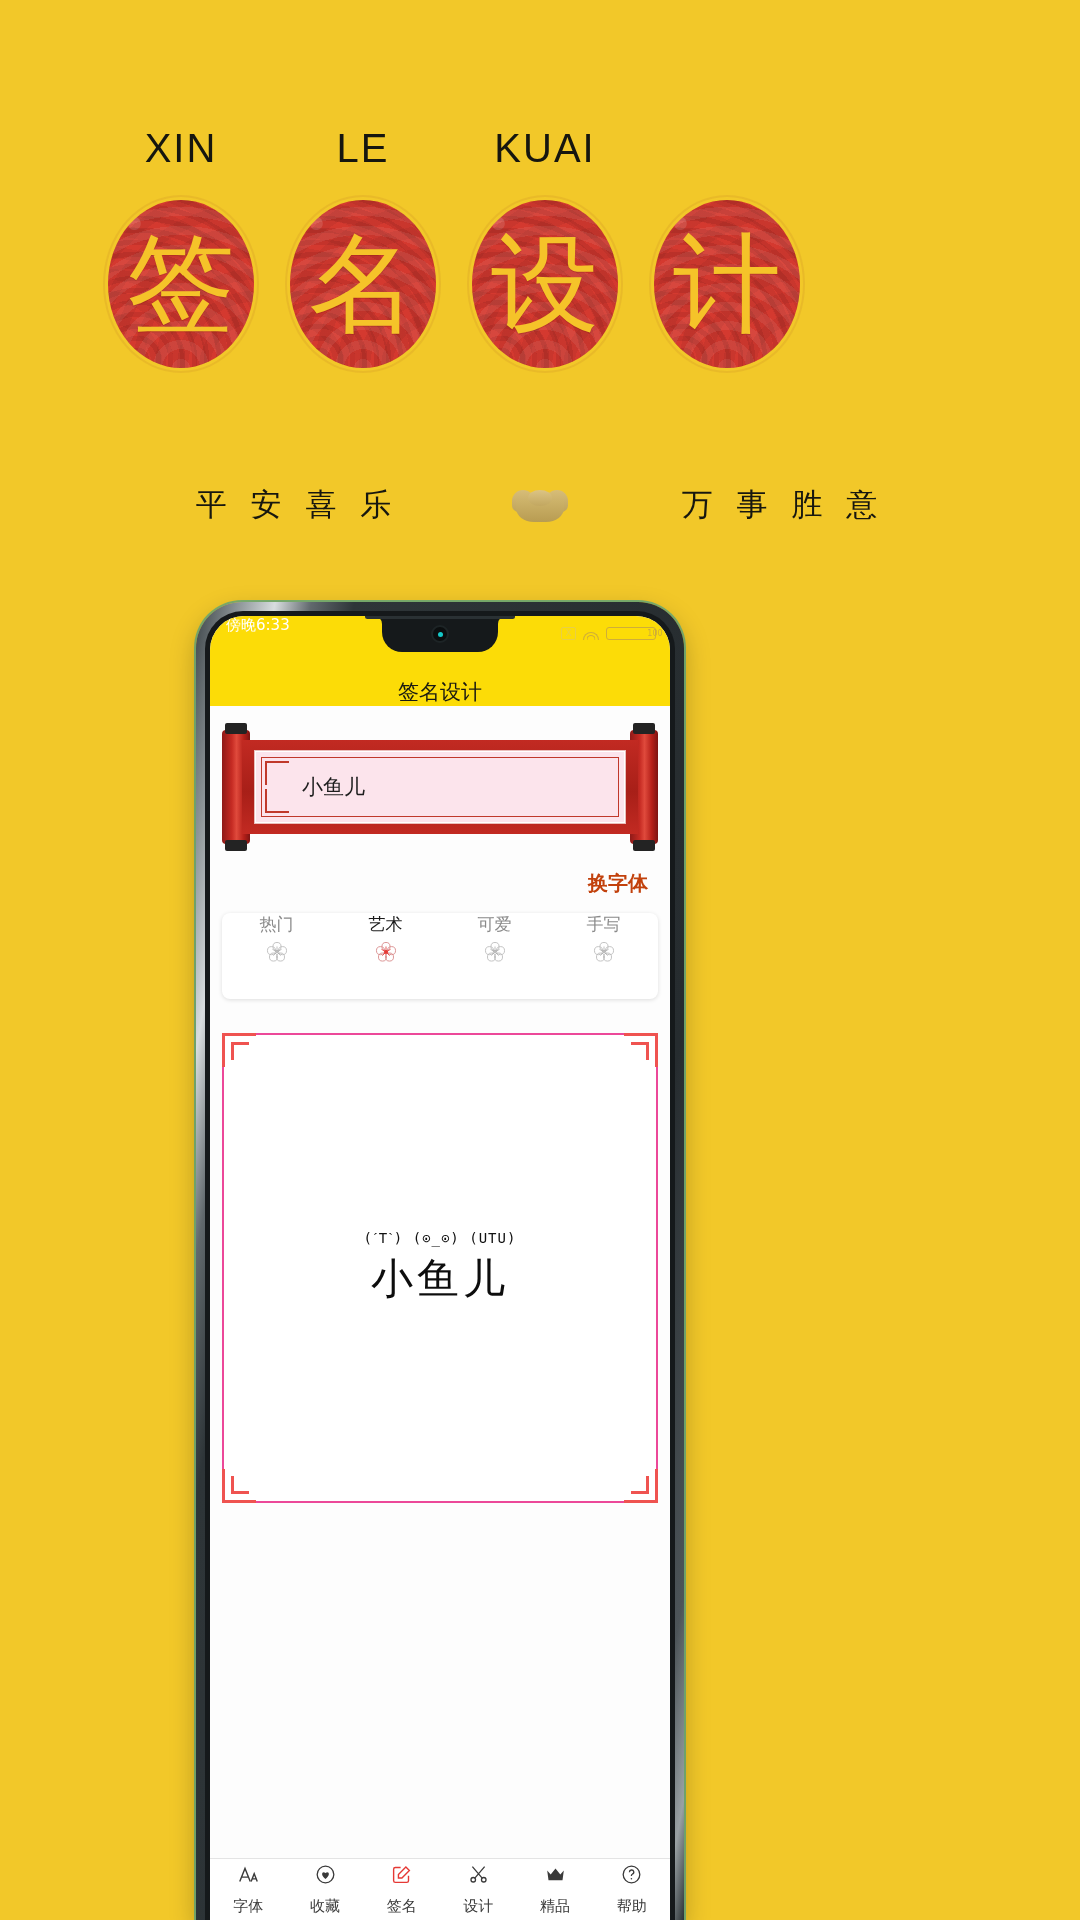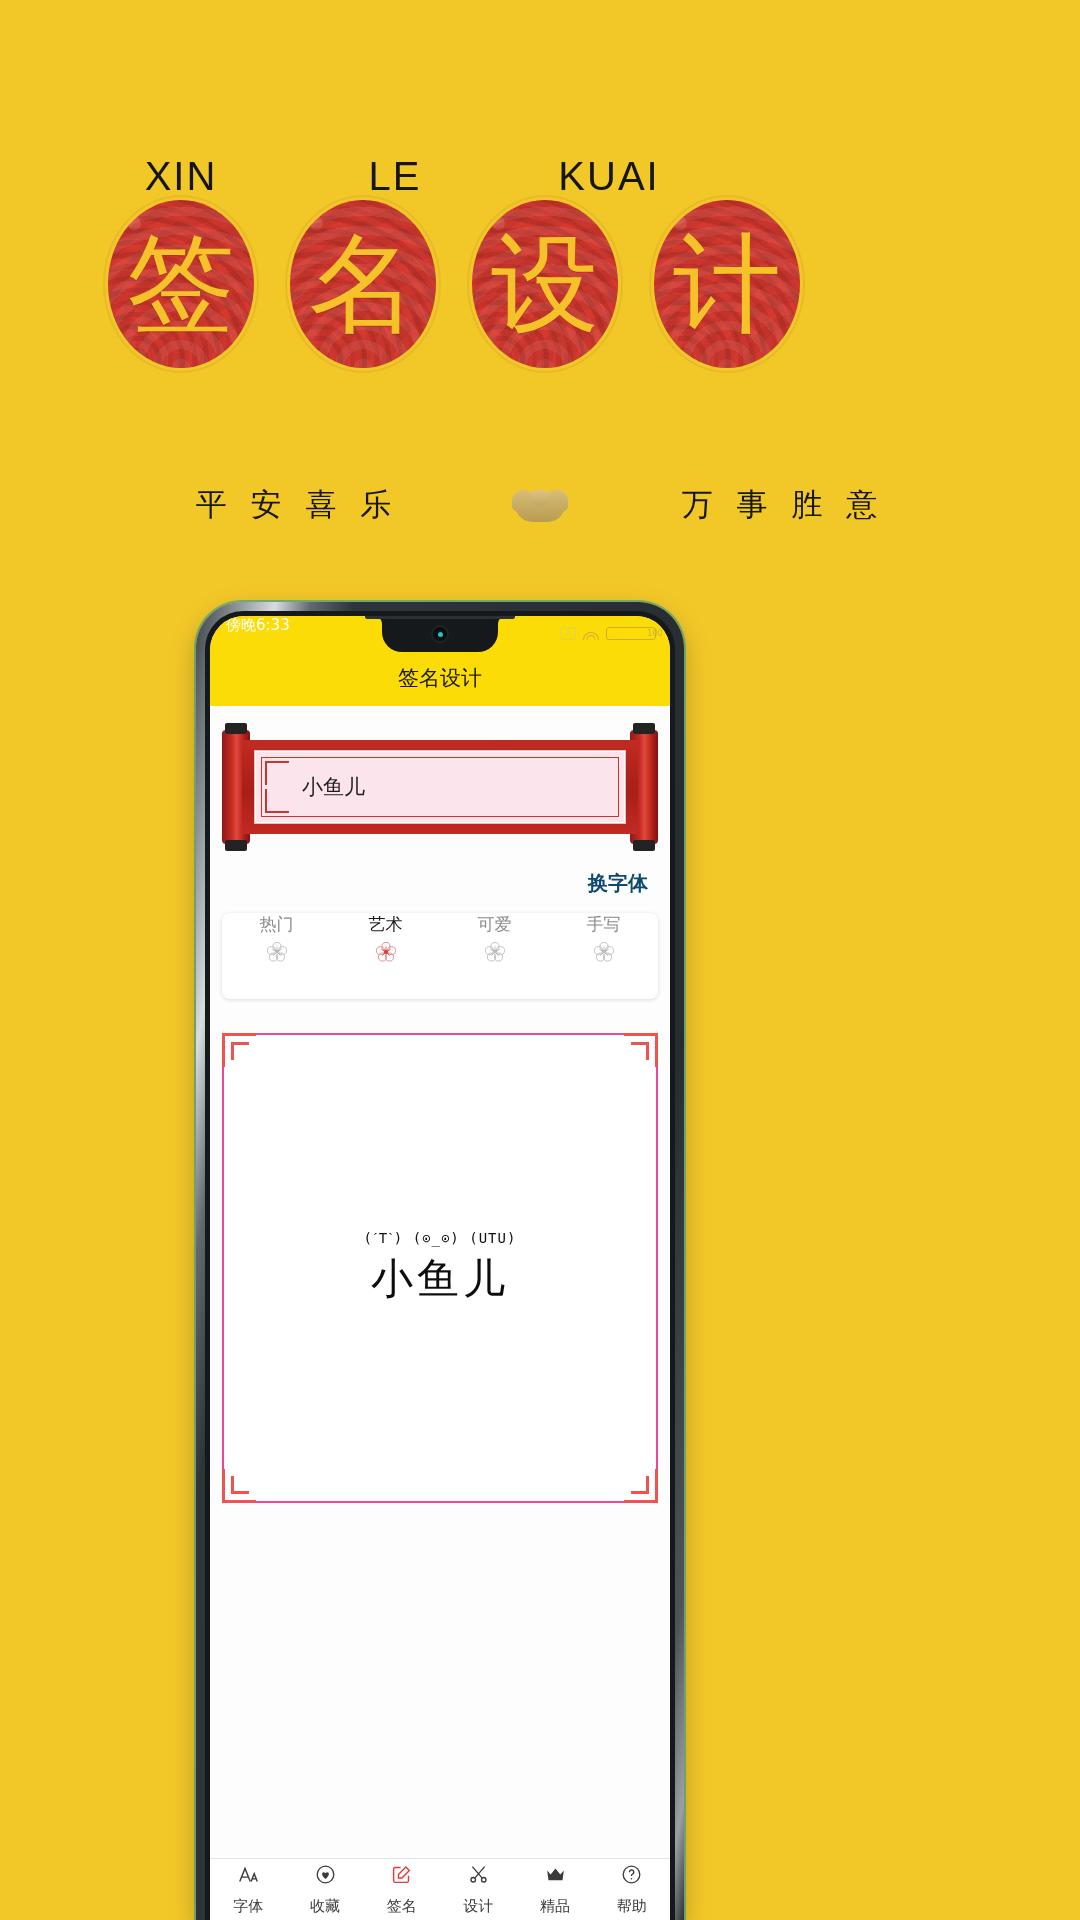--- a/index.html
+++ b/index.html
@@ -8,23 +8,22 @@
     font-family:"Liberation Sans","DejaVu Sans",sans-serif;
     background:#F2C829;
     overflow:hidden;
     position:relative;
   }
 
   
   .poster { position:absolute; left:0; top:0; width:1080px; height:600px; }
 
   .pinyin-row {
-    position:absolute; left:90px; top:154px; width:900px; height:56px;
+    position:absolute; left:90px; top:126px; width:900px; height:56px;
     display:flex;
-    gap:32px;
   }
   .pinyin {
     width:182px; text-align:center;
     font-size:40px; letter-spacing:2px; color:#16160f; font-weight:400;
     font-family:"Liberation Sans",sans-serif;
   }
 
   .seal-row {
     position:absolute; left:90px; top:198px; width:900px; height:172px;
     display:flex;
@@ -160,21 +159,21 @@
   .ic-wifi i:nth-child(1){width:16px;height:8px;}
   .ic-wifi i:nth-child(2){width:9px;height:5px;border-color:#cfae38;}
   .ic-batt{
     width:24px;height:13px;border:1.6px solid #cfae38;border-radius:3px;
     display:flex;align-items:center;justify-content:center;
     font-size:8px;color:#cfae38;font-family:"DejaVu Sans",sans-serif;padding-left:48px;
   }
 
   .appbar {
     height:56px; background:#FCDC07;
-    display:flex;align-items:center;justify-content:center;
+    display:flex;align-items:flex-end;justify-content:center;
     position:relative; z-index:29;
   }
   .appbar-title{ font-size:21px;color:#1a1a12;font-family:"DejaVu Sans",sans-serif; }
 
   .content{
     position:absolute; left:0; right:0; top:90px; bottom:62px;
     background:#fdfdfd; overflow:hidden;
   }
 
   
@@ -219,21 +218,21 @@
   .name-input{
     position:relative; z-index:3;
     font-size:21px; color:#1e1e1e; font-family:"DejaVu Sans",sans-serif;
   }
 
   .change-font-row{
     display:flex; justify-content:flex-end;
     padding:22px 22px 0 0;
   }
   .change-font{
-    font-size:20px; color:#0c4a6e; font-family:"DejaVu Sans",sans-serif; font-weight:600;
+    font-size:20px; color:#c2410c; font-family:"DejaVu Sans",sans-serif; font-weight:600;
   }
 
   .tabs-card{
     margin:16px 12px 0 12px; height:86px;
     background:#ffffff; border-radius:8px;
     box-shadow:0 1px 4px rgba(0,0,0,0.13);
     display:flex; 
   }
   .tab{ flex:1; display:flex;flex-direction:column;align-items:center;gap:5px; }
   .tab-label{ font-size:17px; color:#8a8a8a; font-family:"DejaVu Sans",sans-serif; }

